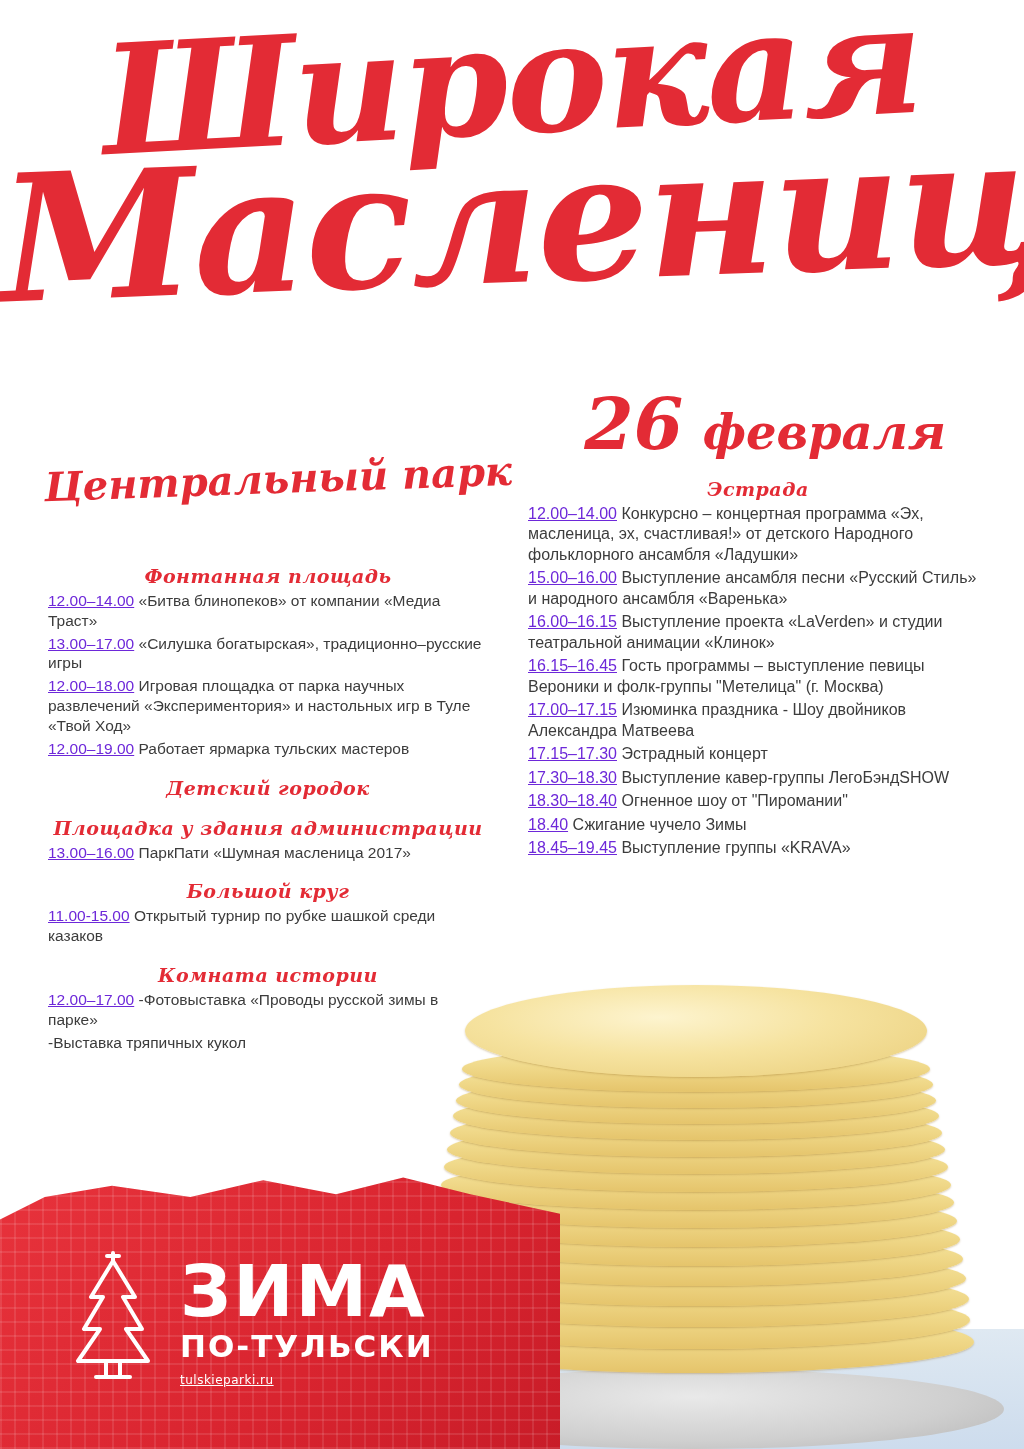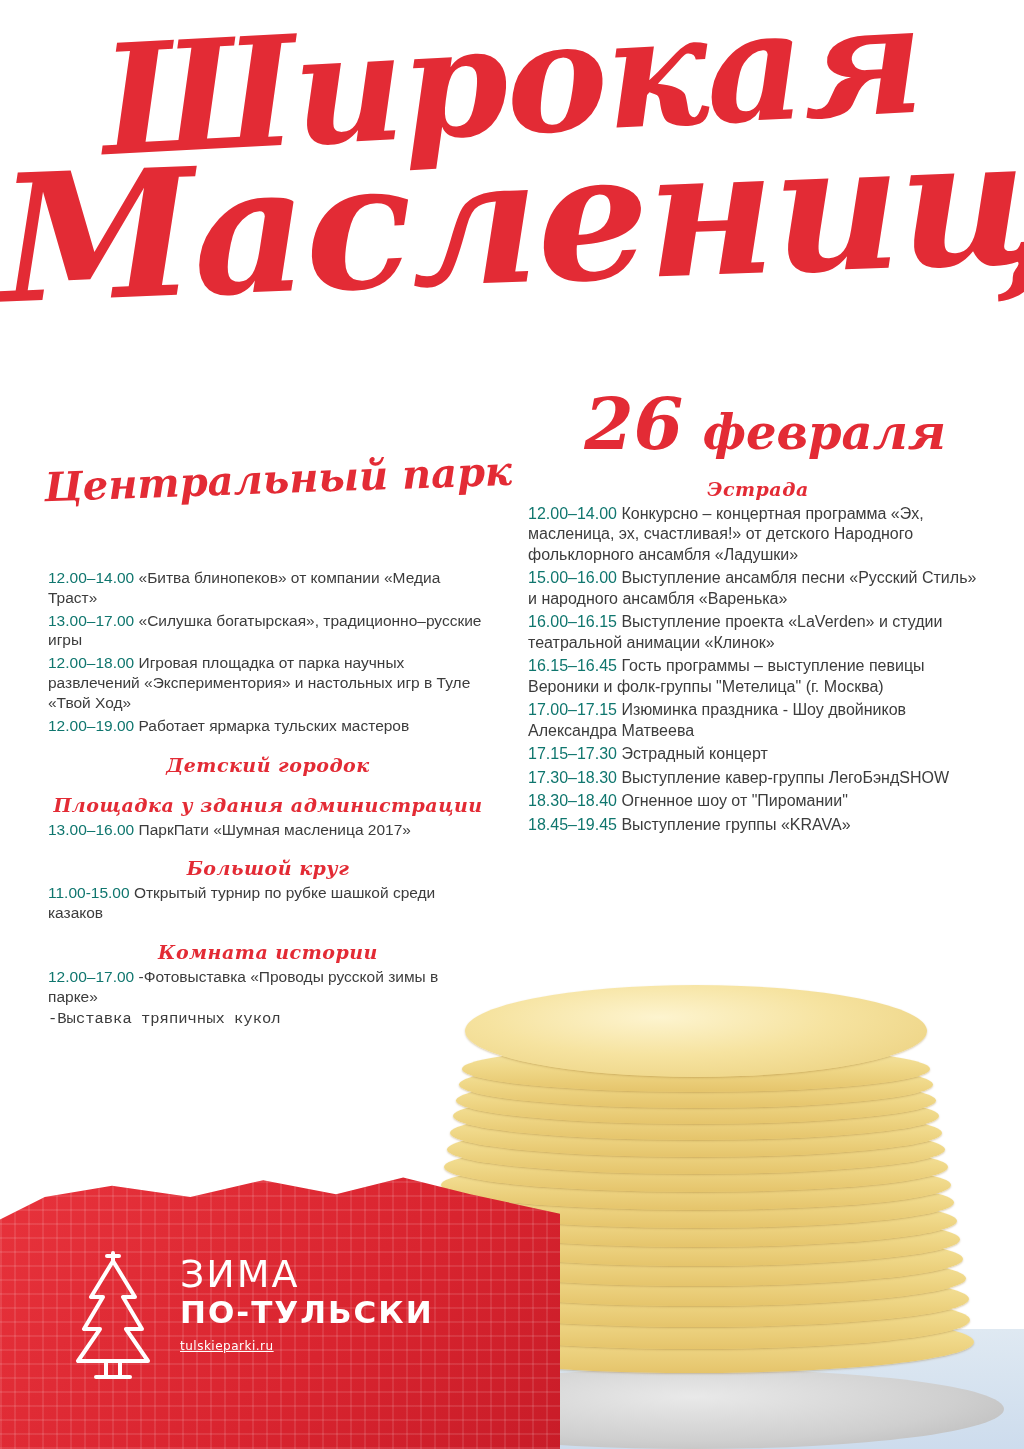--- a/index.html
+++ b/index.html
@@ -160,22 +160,22 @@
     width: 110px;
     height: 140px;
   }
   .logo-text {
     position: absolute;
     left: 140px;
     top: 14px;
   }
   .logo-zima {
     font-family: "DejaVu Sans", sans-serif;
-    font-weight: normal;
-    font-size: 38px;
+    font-weight: bold;
+    font-size: 72px;
     letter-spacing: 2px;
     line-height: 1;
   }
   .logo-tul {
     font-family: "DejaVu Sans", sans-serif;
     font-weight: bold;
     font-size: 31px;
     letter-spacing: 2px;
     line-height: 1.25;
   }
@@ -218,25 +218,26 @@
     margin-top: 0;
   }
   .row {
     font-family: "Liberation Sans", sans-serif;
     font-size: 15.5px;
     line-height: 1.28;
     margin: 3px 0;
     color: #3c3c3c;
   }
   .tm {
+    text-decoration: underline;
     white-space: nowrap;
-    color: #0f766e;
+    color: #6d28d9;
   }
   .plain-row {
-    font-family: Liberation Mono, monospace;
+    font-family: Liberation Sans, sans-serif;
     font-size: 15.5px;
     line-height: 1.28;
     margin: 2px 0;
   }
   .col-right .row {
     font-size: 16px;
   }
 </style>
 </head>
 <body>
@@ -296,20 +297,21 @@
 
   <div class="date-line">
     <span class="date-day">26</span>
     <span class="date-month">февраля</span>
   </div>
 
   <div class="park-name">Центральный парк</div>
 
   <div class="col col-left">
 
+    <div class="sec-head">Фонтанная площадь</div>
     <div class="row">
       <span class="tm">12.00–14.00</span>
       <span>«Битва блинопеков» от компании «Медиа Траст»</span>
     </div>
     <div class="row">
       <span class="tm">13.00–17.00</span>
       <span>«Силушка богатырская», традиционно–русские игры</span>
     </div>
     <div class="row">
       <span class="tm">12.00–18.00</span>
@@ -371,18 +373,22 @@
     </div>
     <div class="row">
       <span class="tm">17.30–18.30</span>
       <span>Выступление кавер-группы ЛегоБэндSHOW</span>
     </div>
     <div class="row">
       <span class="tm">18.30–18.40</span>
       <span>Огненное шоу от "Пиромании"</span>
     </div>
     <div class="row">
+      <span class="tm">18.40</span>
+      <span>  Сжигание чучело Зимы</span>
+    </div>
+    <div class="row">
       <span class="tm">18.45–19.45</span>
       <span>Выступление группы «KRAVA»</span>
     </div>
   </div>
 
 </div>
 
 </body></html>

